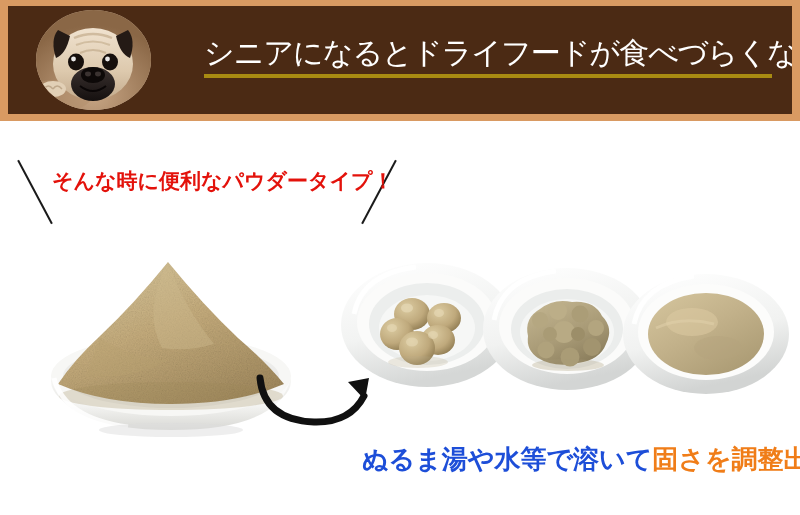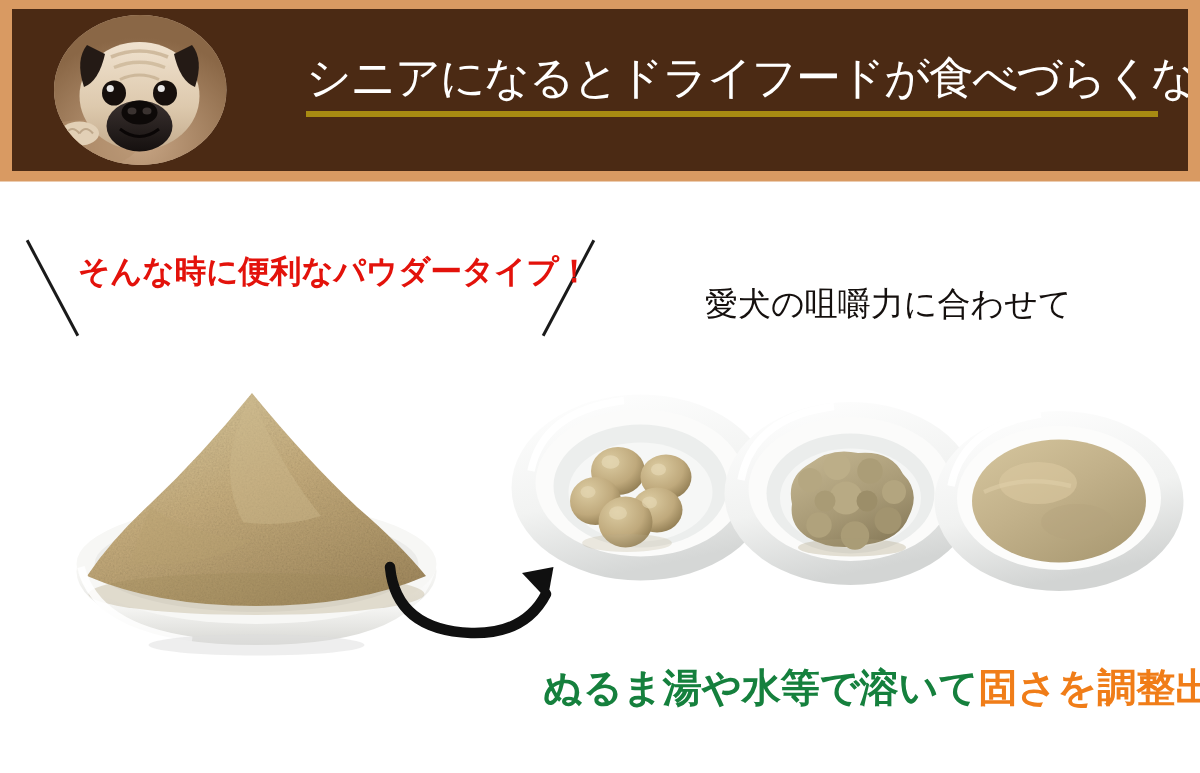--- a/index.html
+++ b/index.html
@@ -85,21 +85,21 @@
 
   
   .bottom-caption{
     position:absolute;left:362px;top:442px;
     font-family:"DejaVu Serif", serif;
     font-weight:bold;
     font-size:26px;
     line-height:34px;
     white-space:nowrap;
   }
-  .cap-black{color:#15803d;}
+  .cap-black{color:#1d4ed8;}
   .cap-orange{color:#f07d18;}
 
   
   .powder-bowl{position:absolute;left:38px;top:248px;width:270px;height:190px;}
   .powder-bowl svg{display:block;}
 
   
   .bowl{position:absolute;}
   .bowl svg{display:block;}
   .bowl-balls{left:340px;top:258px;width:175px;height:135px;}
@@ -171,21 +171,20 @@
 
     </div>
   </div>
 
   <div class="red-headline-block">
     <div class="slash slash-left"></div>
     <div class="slash slash-right"></div>
     <div class="red-headline">そんな時に便利なパウダータイプ！</div>
   </div>
 
-  <div class="right-subtitle">愛犬の咀嚼力に合わせて</div>
 
   <div class="powder-bowl">
     <svg width="270" height="190" viewBox="0 0 270 190" xmlns="http://www.w3.org/2000/svg" aria-hidden="true">
       <defs>
         <linearGradient id="bowlBigG" x1="0" y1="0" x2="0" y2="1">
           <stop offset="0%" stop-color="#ffffff"></stop>
           <stop offset="55%" stop-color="#f4f4f2"></stop>
           <stop offset="100%" stop-color="#d8d8d4"></stop>
         </linearGradient>
         <linearGradient id="powderG" x1="0.2" y1="0" x2="0.8" y2="1">

